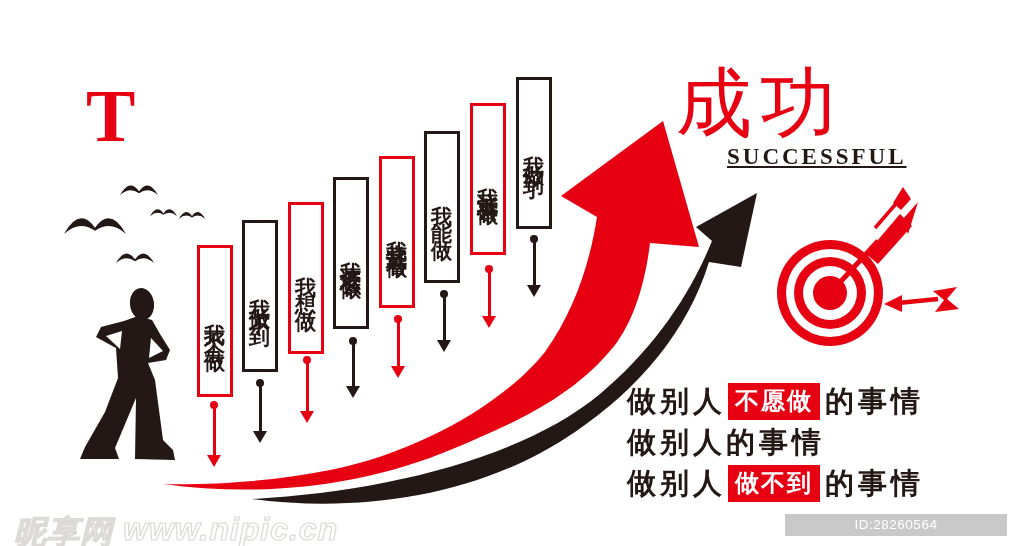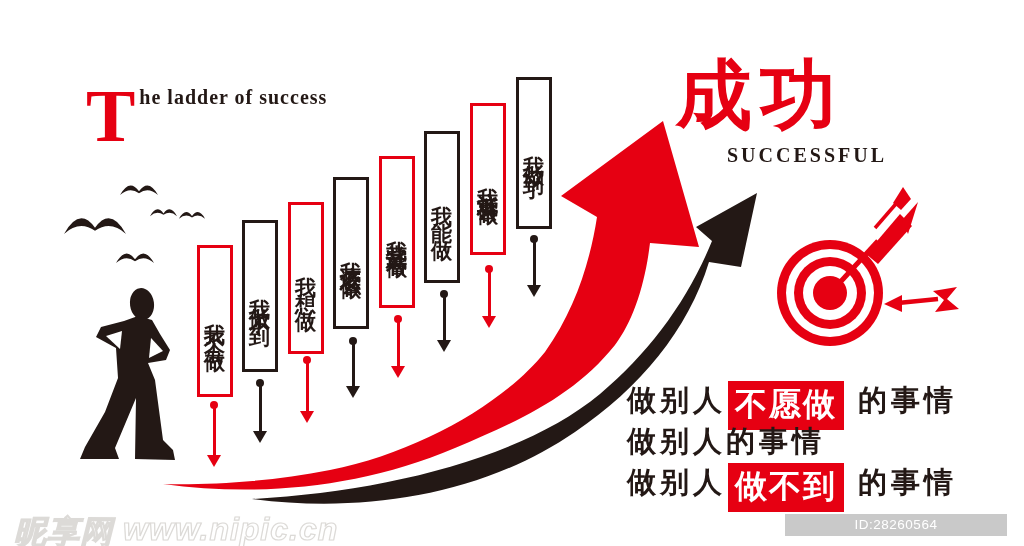--- a/index.html
+++ b/index.html
@@ -19,24 +19,24 @@
   .title{position:absolute;left:86px;top:84px;display:flex;align-items:flex-start;}
   .t-initial{font-family:"Liberation Serif","DejaVu Serif",serif;font-weight:bold;
     font-size:74px;line-height:0.88;color:var(--red);}
   .t-right{margin-left:4px;}
   .t-cn{font-family:"Liberation Serif","DejaVu Serif",serif;font-weight:bold;
     font-size:37px;line-height:1.0;color:var(--red);letter-spacing:3px;}
   .t-en{font-family:"Liberation Serif","DejaVu Serif",serif;font-weight:bold;
     font-size:20px;color:var(--dark);letter-spacing:1px;margin-top:2px;}
 
   
-  .success-cn{position:absolute;left:676px;top:52px;font-family:"Liberation Serif","DejaVu Serif",serif;
-    font-weight:bold;font-size:76px;line-height:1.15;color:var(--red);letter-spacing:8px;}
+  .success-cn{position:absolute;left:676px;top:60px;font-family:"Liberation Serif","DejaVu Serif",serif;
+    font-weight:normal;font-size:76px;line-height:1.15;color:var(--red);letter-spacing:8px;}
   .success-en{position:absolute;left:727px;top:144px;font-family:"Liberation Serif","DejaVu Serif",serif;
-    font-weight:bold;font-size:20px;color:var(--dark);letter-spacing:3px;}
+    font-weight:bold;font-size:23px;color:var(--dark);letter-spacing:3px;text-decoration:underline;}
 
   
   .step{position:absolute;width:36px;height:152px;background:#fff;border:3px solid var(--dark);
     display:flex;align-items:center;justify-content:center;}
   .step.red-b{border-color:var(--red);}
   .step span{writing-mode:vertical-rl;font-weight:bold;font-size:21px;color:var(--dark);line-height:1;}
   .s3 span{letter-spacing:17px;padding-top:14px;}
   .s4 span{letter-spacing:9px;padding-top:8px;}
   .s5 span{letter-spacing:4px;padding-top:3px;}
 
@@ -44,24 +44,24 @@
   .darrow{position:absolute;width:16px;display:flex;flex-direction:column;align-items:center;color:var(--dark);}
   .darrow.red-c{color:var(--red);}
   .darrow i{display:block;}
   .darrow .dot{width:8px;height:8px;border-radius:50%;background:currentColor;}
   .darrow .line{width:3px;flex:1;background:currentColor;margin:-1px 0;}
   .darrow .head{width:0;height:0;border-left:7px solid transparent;border-right:7px solid transparent;
     border-top:12px solid currentColor;}
 
   
   .slogans{position:absolute;left:627px;top:381px;}
-  .slogan-line{display:flex;align-items:flex-start;height:41px;}
+  .slogan-line{display:flex;align-items:center;height:41px;}
   .sl-pre,.sl-suf{font-weight:bold;font-size:29px;color:var(--dark);letter-spacing:4px;}
-  .sl-hl{font-weight:bold;font-size:32px;color:#fff;background:var(--red);
-    padding:2px 7px 3px 7px;margin:0 14px 0 2px;letter-spacing:2px;}
+  .sl-hl{font-weight:bold;font-size:24px;color:#fff;background:var(--red);
+    padding:2px 7px 3px 7px;margin:0 5px 0 2px;letter-spacing:2px;}
 
   
   .wm{position:absolute;left:14px;top:511px;font-size:32px;font-weight:bold;font-style:italic;
     color:var(--wm);-webkit-text-stroke:1.2px #dcdad7;text-shadow:0 0 1px #d8d5d2;letter-spacing:1px;
     display:flex;gap:10px;}
   .idbadge{position:absolute;left:785px;top:514px;width:222px;height:22px;background:var(--idbg);
     color:#fff;font-size:13.5px;line-height:22px;text-align:center;letter-spacing:0.5px;}
 </style>
 </head>
 <body>
@@ -116,21 +116,20 @@
         <polygon points="884,304 902,295 902,312"></polygon>
         <line x1="898" y1="303" x2="938" y2="299" stroke="#e60012" stroke-width="4.5"></line>
         <polygon points="933,291 957,287 947,299 959,309 935,312 944,300"></polygon>
       </g>
     </g>
   </svg>
 
   <div class="title">
     <span class="t-initial">T</span>
     <div class="t-right">
-      <div class="t-en">he ladder of success</div>
     </div>
   </div>
 
   <div class="success-cn">成功</div>
   <div class="success-en">SUCCESSFUL</div>
 
   <div class="step s4 red-b" style="left:197px;top:245px">
     <span>我不会做</span>
     </div>
   <div class="step s4" style="left:242px;top:220px">

